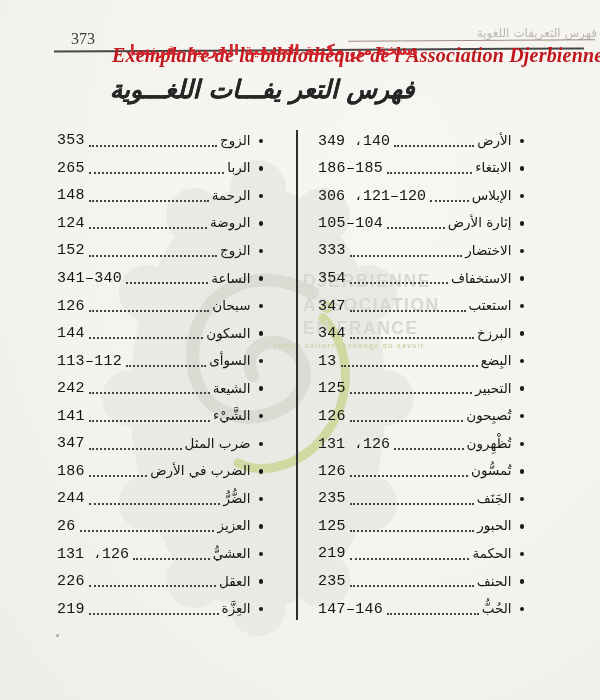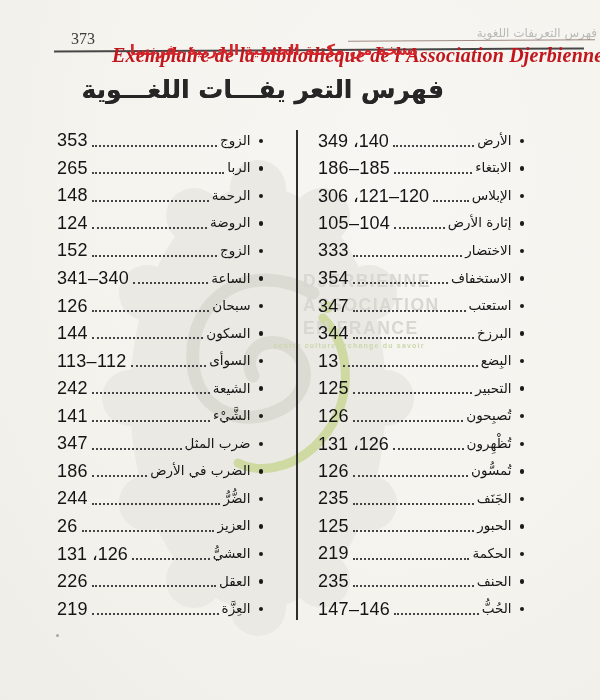--- a/index.html
+++ b/index.html
@@ -27,36 +27,36 @@
     font-size:20px;color:#c2161d;white-space:nowrap;letter-spacing:.2px;}
   .running-ar{position:absolute;top:26px;right:3px;z-index:2;direction:rtl;
     font-size:12px;color:#8a8a8a;opacity:.55;white-space:nowrap;margin-left:16px;}
   .strike{position:absolute;left:348px;top:40px;width:247px;height:1px;z-index:2;
     background:#8a7068;opacity:.8;transform:rotate(-.3deg);}
   .rule{position:absolute;left:54px;top:49px;width:530px;height:1.6px;z-index:1;
     background:#474747;transform:rotate(-.35deg);}
   .stamp-ar{position:absolute;left:128px;top:41px;width:292px;z-index:3;
     text-align:center;direction:rtl;font-weight:bold;font-size:15px;color:#d4252c;
     white-space:nowrap;}
-  .title{position:absolute;top:58px;left:104px;width:340px;z-index:2;
+  .title{position:absolute;top:58px;left:92px;width:340px;z-index:2;
     text-align:center;direction:rtl;font-weight:bold;font-size:25px;color:#262626;
-    white-space:nowrap;text-shadow:0 0 .5px #262626;}
+    white-space:nowrap;text-shadow:0 0 .5px #262626;font-style:italic;}
   
   .divider{position:absolute;left:296px;top:130px;width:1.5px;height:490px;
     background:#2e2e2e;z-index:1;}
   .col{position:absolute;top:127px;width:206px;z-index:1;}
   .col-first{left:318px;}  
   .col-second{left:57px;}  
   .row{height:27.55px;display:flex;align-items:center;direction:rtl;}
   .bullet{flex:none;width:4.5px;height:4.5px;border-radius:50%;background:#1a1a1a;
     margin-left:8px;}
   .term{flex:none;font-size:13.5px;color:#161616;white-space:nowrap;padding-bottom:2px;}
   .leader{flex:1;min-width:8px;align-self:flex-end;height:0;
     border-bottom:2px dotted #444;margin:0 3px 8px 4px;}
-  .pages{flex:none;font-family:Liberation Sans, sans-serif;font-size:18px;color:#141414;
+  .pages{flex:none;font-family:Liberation Mono, monospace;font-size:15px;color:#141414;
     direction:ltr;unicode-bidi:bidi-override;white-space:nowrap;letter-spacing:.3px;text-align:right;}
   .speck{position:absolute;left:56px;top:634px;width:3px;height:3px;border-radius:50%;
     background:#777;opacity:.6;z-index:1;}
 </style>
 </head>
 <body>
 
 <div class="page">
 
   <div class="watermark">

